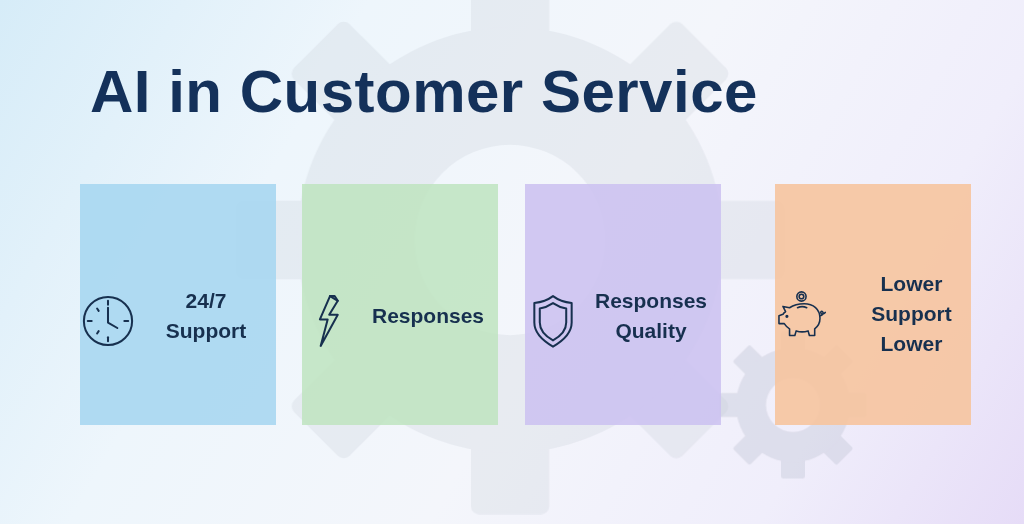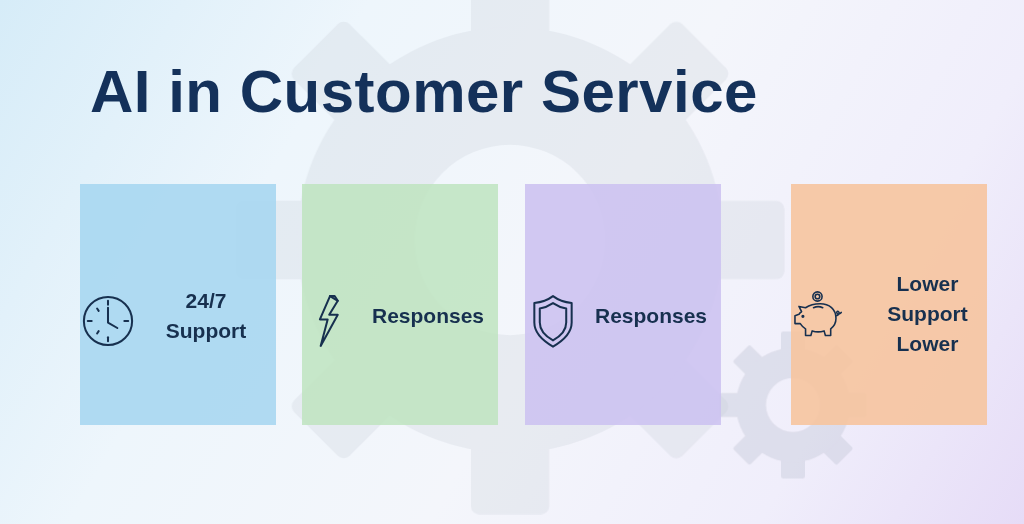--- a/index.html
+++ b/index.html
@@ -19,21 +19,21 @@
     display: flex; flex-direction: row; align-items: center;
   }
   .card .icon { width: 72px; height: 72px; margin-top: 32px; }
   .card .label {
     margin-top: 22px; text-align: center; color: #17304f;
     font-size: 21px; font-weight: 700; line-height: 30px; width: 180px;
   }
   #card-1 { left: 80px; background: rgba(166, 214, 240, 0.88); }
   #card-2 { left: 302px; background: rgba(190, 228, 192, 0.85); }
   #card-3 { left: 525px; background: rgba(204, 194, 240, 0.88); }
-  #card-4 { left: 791px; background: rgba(246, 196, 158, 0.9); gap: 24px; }
+  #card-4 { left: 775px; background: rgba(246, 196, 158, 0.9); gap: 24px; }
   #card-4 .icon { margin-top: 24px; width: 80px; height: 80px; }
   #card-4 .label { margin-top: 18px; }
 </style>
 </head>
 <body>
 
 <svg class="gear" style="left:230px; top:-40px;" width="560" height="560" viewBox="-100 -100 200 200">
   <g fill="#c9cfd8" opacity="0.28">
     <g id="teeth">
       <rect x="-14" y="-98" width="28" height="30" rx="3"></rect>
@@ -91,20 +91,21 @@
   </div>
 </div>
 
 <div class="card" id="card-3">
   <svg class="icon" viewBox="0 0 72 72" fill="none" stroke="#17304f" stroke-width="2.6" stroke-linejoin="round">
     <path d="M36,4 C28,10 20,12 12,13 L12,38 C12,52 24,62 36,69 C48,62 60,52 60,38 L60,13 C52,12 44,10 36,4 Z"></path>
     <path d="M36,13 C30,17 25,19 19,20 L19,38 C19,48 27,56 36,61 C45,56 53,48 53,38 L53,20 C47,19 42,17 36,13 Z"></path>
   </svg>
   <div class="label">
     <div>Responses</div>
+    <div>Quality</div>
   </div>
 </div>
 
 <div class="card" id="card-4">
   <svg class="icon" viewBox="0 0 80 80" fill="none" stroke="#17304f" stroke-width="2.4" stroke-linejoin="round" stroke-linecap="round">
     <circle cx="40" cy="9" r="7"></circle>
     <circle cx="40" cy="9" r="3.5"></circle>
     <path d="M16,32 L12,24 L22,26 C28,22 36,20 44,20 C58,20 68,28 68,42 C68,50 64,55 60,58 L60,68 L52,68 L50,61 C44,63 38,63 32,61 L30,68 L22,68 L22,58 C18,56 16,53 14,50 L6,50 L6,38 L12,36 C13,34 14,33 16,32 Z"></path>
     <path d="M34,26 C38,24 44,24 48,26"></path>
     <circle cx="18" cy="39" r="1.2" fill="#17304f"></circle>

